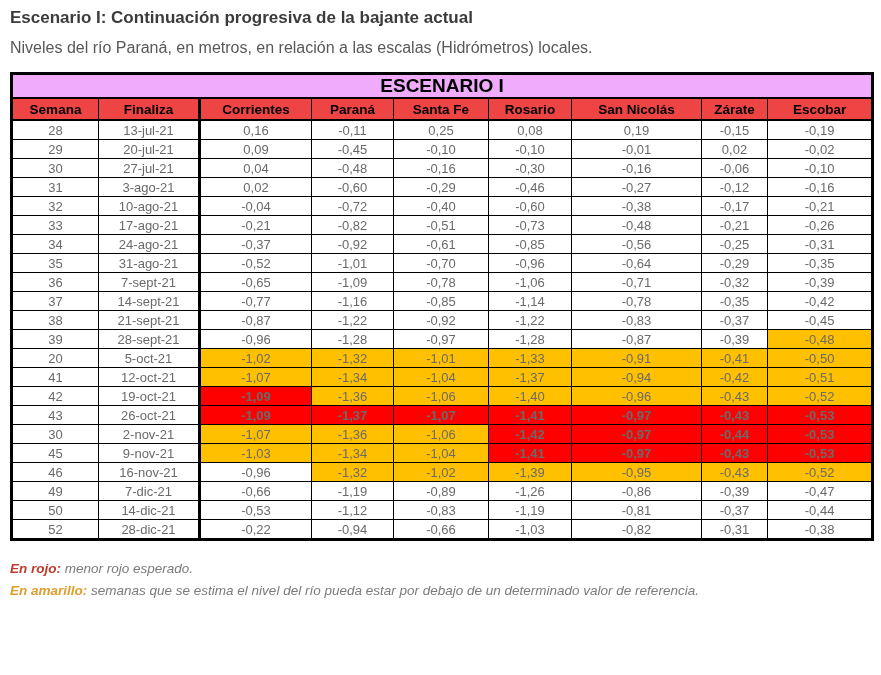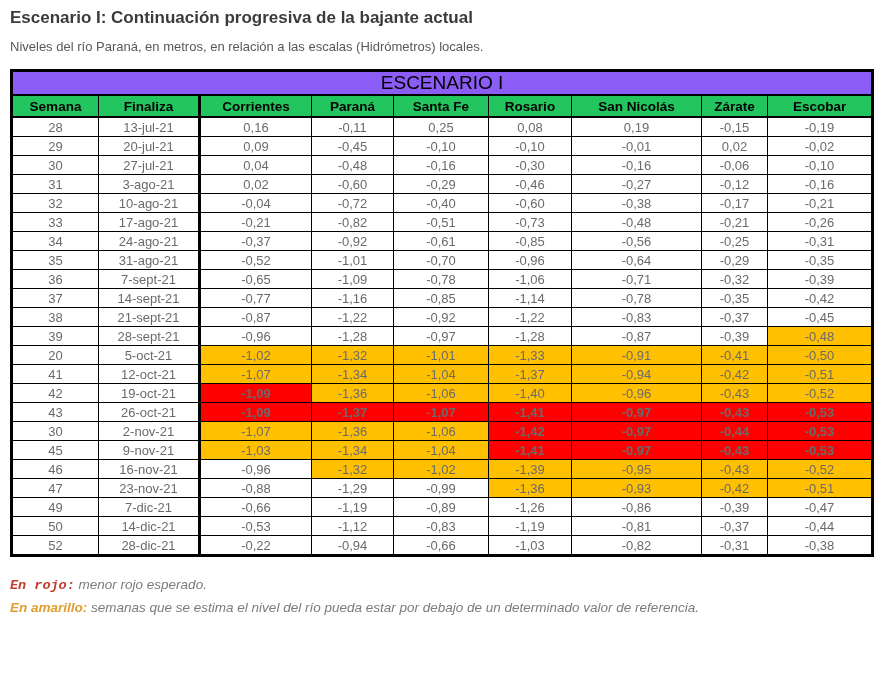--- a/index.html
+++ b/index.html
@@ -16,52 +16,52 @@
     overflow: hidden;
   }
   .page-title {
     padding: 8px 12px 0 10px;
     font-size: 17px;
     font-weight: bold;
     color: #3b3b3b;
   }
   .page-subtitle {
     padding: 11px 12px 0 10px;
-    font-size: 13px;
+    font-size: 16px;
     color: #585858;
   }
   table.scenario-table {
     border-collapse: collapse;
     table-layout: fixed;
     width: 861px;
     margin: 15px 0 0 10px;
     border: 3px solid #000;
   }
   .scenario-table th, .scenario-table td {
     border: 1px solid #000;
     text-align: center;
     padding: 0;
     white-space: nowrap;
     overflow: hidden;
   }
   .scenario-title-row th {
     height: 22px;
     font-size: 19px;
-    font-weight: normal;
+    font-weight: bold;
     color: #000;
     border-bottom: 2px solid #000;
-    background: #8b5cf6;
+    background: #f0abfc;
   }
   .header-row th {
     height: 20px;
     font-size: 13.5px;
     font-weight: bold;
     color: #000;
     border-bottom: 2px solid #000;
-    background: #22c55e;
+    background: #ef4444;
   }
   .scenario-table td {
     height: 18px;
     font-size: 13px;
     color: #6a6a6a;
     background: #fff;
   }
   .thick-right { border-right: 3px solid #000 !important; }
   .cell-yellow { background: var(--hl-yellow, #FFC000) !important; color: #6b5d28; }
   .cell-red {
@@ -72,21 +72,20 @@
   .legend {
     margin: 20px 0 0 10px;
     font-size: 13.5px;
     font-style: italic;
     color: #7b7b7b;
   }
   .legend-line { margin-bottom: 7px; }
   .legend-key-red {
     color: var(--legend-red, #C0392B);
     font-weight: bold;
-    font-family: Liberation Mono, monospace;
   }
   .legend-key-yellow {
     color: var(--legend-yellow, #DF9E2C);
     font-weight: bold;
   }
 </style>
 </head>
 <body>
 
 <div class="page">
@@ -327,31 +326,20 @@
           <td class="thick-right">16-nov-21</td>
           <td>-0,96</td>
           <td class="cell-yellow">-1,32</td>
           <td class="cell-yellow">-1,02</td>
           <td class="cell-yellow">-1,39</td>
           <td class="cell-yellow">-0,95</td>
           <td class="cell-yellow">-0,43</td>
           <td class="cell-yellow">-0,52</td>
         </tr>
         <tr>
-          <td>47</td>
-          <td class="thick-right">23-nov-21</td>
-          <td>-0,88</td>
-          <td>-1,29</td>
-          <td>-0,99</td>
-          <td class="cell-yellow">-1,36</td>
-          <td class="cell-yellow">-0,93</td>
-          <td class="cell-yellow">-0,42</td>
-          <td class="cell-yellow">-0,51</td>
-        </tr>
-        <tr>
           <td>49</td>
           <td class="thick-right">7-dic-21</td>
           <td>-0,66</td>
           <td>-1,19</td>
           <td>-0,89</td>
           <td>-1,26</td>
           <td>-0,86</td>
           <td>-0,39</td>
           <td>-0,47</td>
         </tr>

